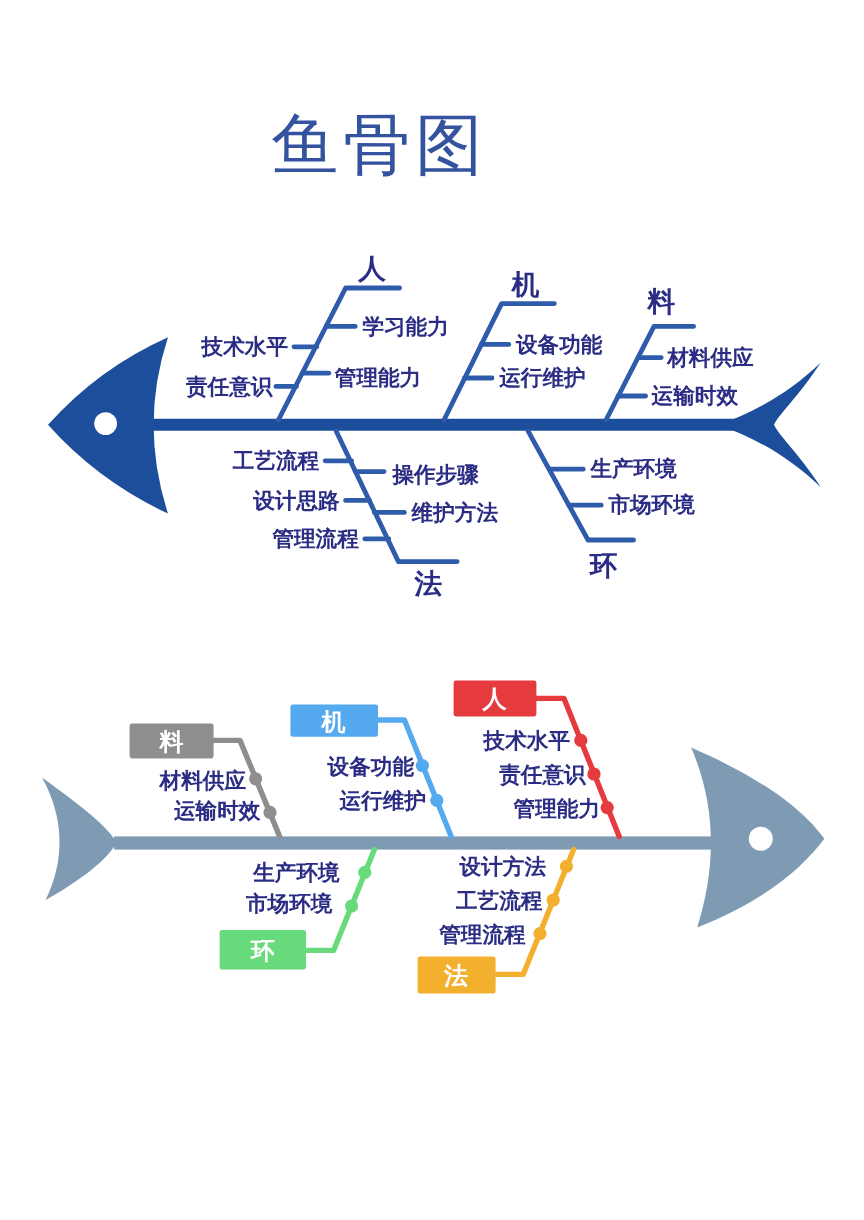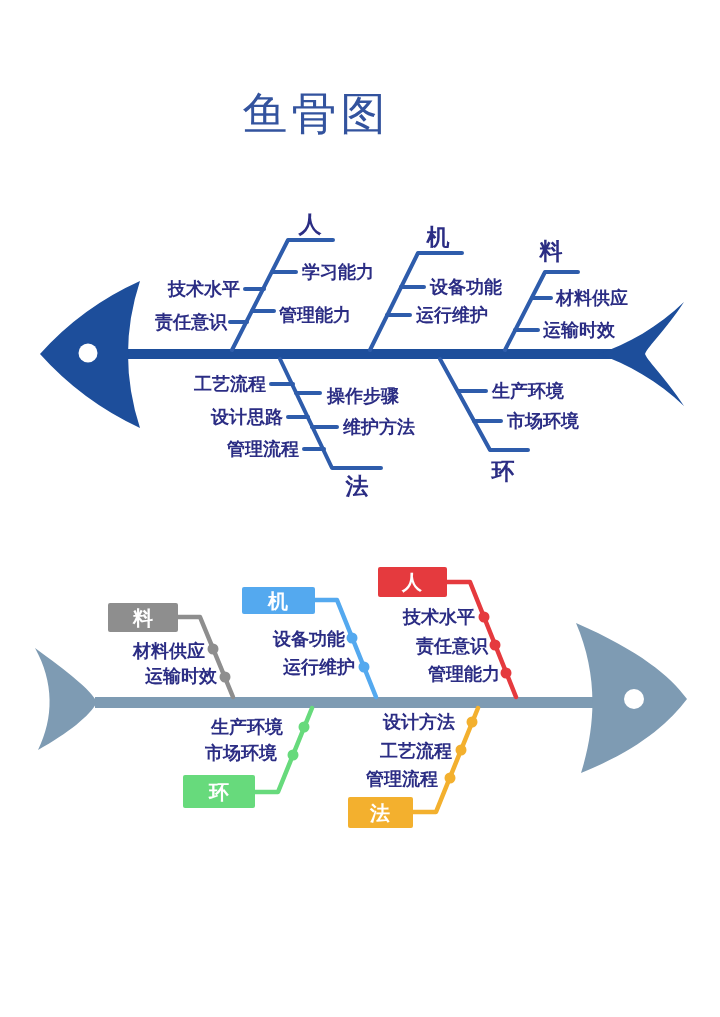--- a/index.html
+++ b/index.html
@@ -4,21 +4,21 @@
 <style>
   html,body { margin:0; padding:0; background:#ffffff; }
   .page {
     position:relative; width:720px; height:1017px; background:#ffffff;
     overflow:hidden; font-family:"Liberation Sans", sans-serif;
   }
   .title {
     position:absolute; top:84px; left:0; width:632px;
     text-align:center; margin:0;
     font-family:"DejaVu Serif", serif; font-weight:500;
-    font-size:45px; letter-spacing:4px; color:#33539e;
+    font-size:56px; letter-spacing:4px; color:#33539e;
   }
   svg { position:absolute; left:0; }
   #fish1 { top:170px; }
   #fish2 { top:550px; }
   .bone   { stroke:#2e5cab; stroke-width:4; fill:none; stroke-linecap:round; stroke-linejoin:round; }
   .tick   { stroke:#2e5cab; stroke-width:4; stroke-linecap:round; }
   .cat1   { font:700 23px "Liberation Sans", sans-serif; fill:#2b2d84; text-anchor:middle; }
   .item   { font:700 18px "Liberation Sans", sans-serif; fill:#2b2d84; }
   .i-end  { text-anchor:end; }
   .i-sta  { text-anchor:start; }

